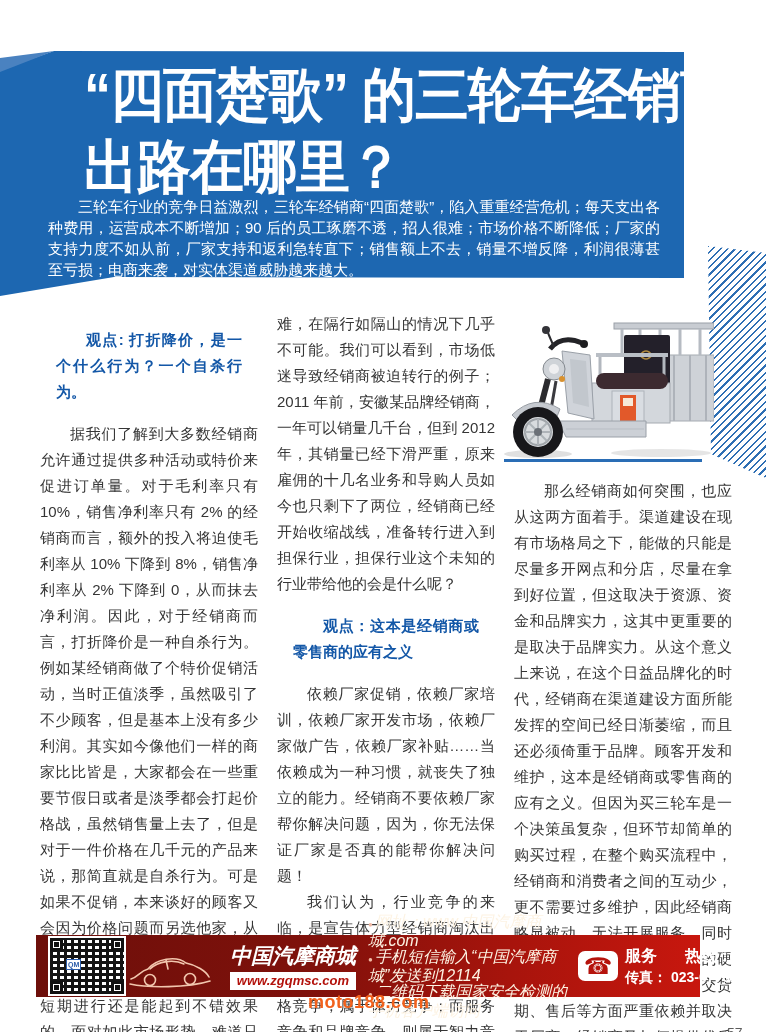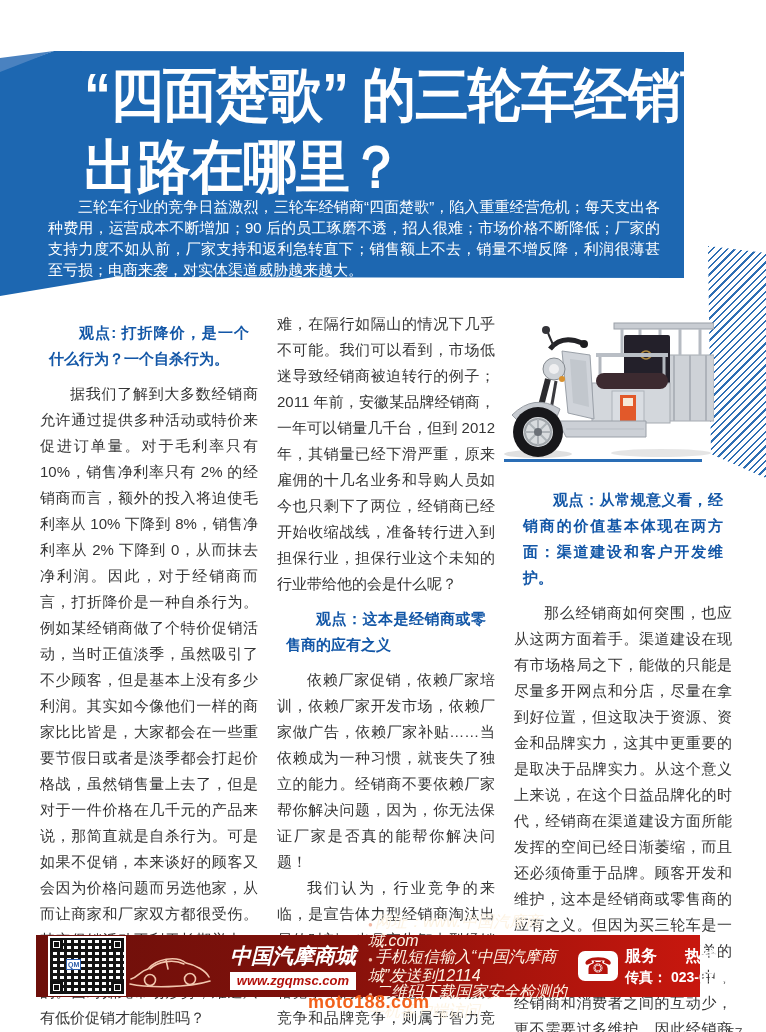--- a/index.html
+++ b/index.html
@@ -24,21 +24,21 @@
     clip-path:polygon(0 8px, 58px 15px, 58px 240px, 3px 216px); }
   .photo { position:absolute; left:496px; top:297px; width:218px; height:162px; }
   .photo svg { display:block; }
   .photo-rule { position:absolute; left:504px; top:459px; width:198px; height:3px; background:#2a6db5; }
 
   
   .columns { position:absolute; left:40px; top:311px; width:692px; display:flex; gap:19px;
     color:#353535; font-size:15px; line-height:26px; text-align:justify; }
   .col { width:218px; }
   .col3 { padding-top:167px; }
-  p.h { margin:9px; color:#1357a7; font-weight:bold; text-indent:2em; }
+  p.h { margin:16px; color:#1357a7; font-weight:bold; text-indent:2em; }
   p.b { margin:0; text-indent:2em; }
   p.noindent { text-indent:0; }
 
   
   .banner { position:absolute; left:36px; top:935px; width:664px; height:62px;
     background:linear-gradient(90deg,#6d0f0a 0%,#7e110b 40%,#a8140c 72%,#c8170e 100%);
     display:flex; align-items:center; }
   .qr-box { position:absolute; left:12px; top:1px; width:78px; height:60px; background:#fff; padding:2px; }
   .qr-noise { position:relative; width:100%; height:100%;
     background-image:repeating-linear-gradient(0deg,#141414 0 3px,transparent 3px 6px),
@@ -153,21 +153,20 @@
       <p class="h">观点：转行，是一个什么行为？过去几年甚至几十年积累的行业资源没有任何价值。</p>
 
     </div>
     <div class="col">
       <p class="b noindent">难，在隔行如隔山的情况下几乎不可能。我们可以看到，市场低迷导致经销商被迫转行的例子；2011 年前，安徽某品牌经销商，一年可以销量几千台，但到 2012 年，其销量已经下滑严重，原来雇佣的十几名业务和导购人员如今也只剩下了两位，经销商已经开始收缩战线，准备转行进入到担保行业，担保行业这个未知的行业带给他的会是什么呢？</p>
       <p class="h">观点：这本是经销商或零售商的应有之义</p>
       <p class="b">依赖厂家促销，依赖厂家培训，依赖厂家开发市场，依赖厂家做广告，依赖厂家补贴……当依赖成为一种习惯，就丧失了独立的能力。经销商不要依赖厂家帮你解决问题，因为，你无法保证厂家是否真的能帮你解决问题！</p>
       <p class="b">我们认为，行业竞争的来临，是宣告体力型经销商淘汰出局的时刻，也是宣告智力型经销商新时代的开始！产品竞争和价格竞争，属于体力竞争；而服务竞争和品牌竞争，则属于智力竞争。当市场价格竞争非常激烈的时候，就是体力型转向智慧型竞争的转折点。一旦进入转折点，经销商的数量就会迅速下降，从而进入多米诺骨牌效应。在竞争市场，只有最终成为品牌才能实现持续赢利，掌握持续赢利模式的经销商，未来的市场会更大、更聚焦、更长久，竞争更有限，利润更丰厚！</p>
     </div>
     <div class="col col3">
-      <p class="h">观点：从常规意义看，经销商的价值基本体现在两方面：渠道建设和客户开发维护。</p>
       <p class="b">那么经销商如何突围，也应从这两方面着手。渠道建设在现有市场格局之下，能做的只能是尽量多开网点和分店，尽量在拿到好位置，但这取决于资源、资金和品牌实力，这其中更重要的是取决于品牌实力。从这个意义上来说，在这个日益品牌化的时代，经销商在渠道建设方面所能发挥的空间已经日渐萎缩，而且还必须倚重于品牌。顾客开发和维护，这本是经销商或零售商的应有之义。但因为买三轮车是一个决策虽复杂，但环节却简单的购买过程，在整个购买流程中，经销商和消费者之间的互动少，更不需要过多维护，因此经销商略显被动，无法开展服务。同时服务也是建立在产品和管理的硬性基础之上，而产品质量、交货期、售后等方面严重依赖并取决于厂商，经销商又如何提供优质服务？因此，经销商非常被动。</p>
     </div>
   </div>
 
   <div class="banner">
     <div class="qr-box">
       <div class="qr-noise">
         <div class="finder f-tl"></div>
         <div class="finder f-tr"></div>
         <div class="finder f-bl"></div>

